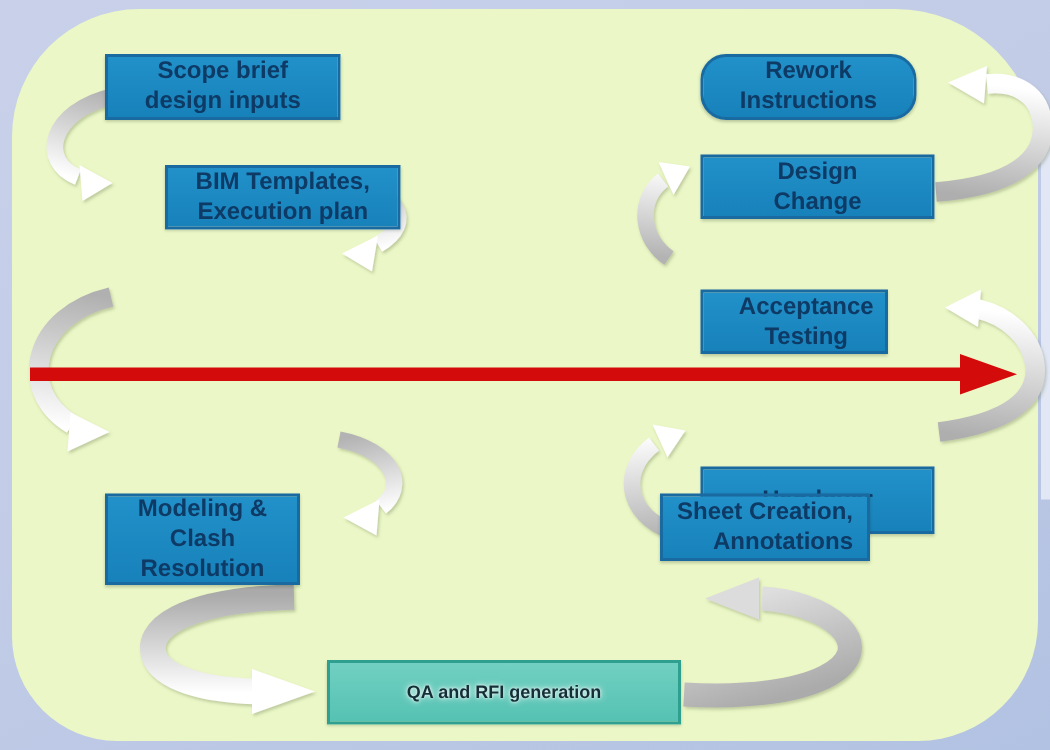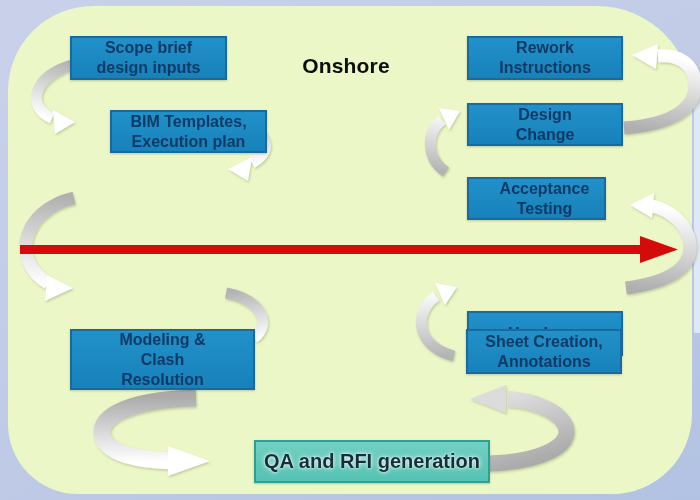--- a/index.html
+++ b/index.html
@@ -24,41 +24,40 @@
     text-align:center;white-space:pre-line;
     font-weight:700;font-size:16px;line-height:1.25;
     color:#0e3a66;
     background:linear-gradient(180deg,#2291c9 0%,#1781ba 100%);
     border:2px solid #1a6aa2;
     box-shadow:0 1px 2px rgba(40,60,30,.25);
   }
   .box.teal{
     background:linear-gradient(180deg,#71d0c1 0%,#55c2b3 100%);
     border:2px solid #2fa08f;
-    color:#152f38;font-size:20px;
+    color:#152f38;font-size:12px;
     text-shadow:0 0 5px rgba(255,255,255,.95),0 0 2px rgba(255,255,255,.9);
-    margin-left:36px;
   }
   .zone-label{
     position:absolute;display:flex;align-items:center;justify-content:center;
     font-weight:800;font-size:21px;color:#0d0d0d;letter-spacing:.2px;
     white-space:nowrap;
   }
   
   .b-scope{left:70px;top:36px;width:157px;height:44px;}
   .b-bim{left:70px;top:110px;width:157px;height:43px;margin-left:40px;}
   .b-rfi{left:70px;top:177px;width:157px;height:43px;}
   .b-client{left:247px;top:177px;width:190px;height:45px;}
-  .b-rework{left:467px;top:36px;width:156px;height:44px;}
+  .b-rework{left:467px;top:36px;width:144px;height:44px;border-radius:17px;}
   .b-design{left:467px;top:103px;width:156px;height:43px;}
-  .b-accept{left:467px;top:177px;width:139px;height:43px;padding-left:16px;}
+  .b-accept{left:467px;top:193px;width:125px;height:43px;padding-left:16px;}
   .b-req{left:70px;top:272px;width:157px;height:44px;}
-  .b-model{left:70px;top:329px;width:185px;height:61px;}
+  .b-model{left:70px;top:329px;width:130px;height:61px;}
   .b-handover{left:467px;top:271px;width:156px;height:45px;margin-top:40px;}
-  .b-sheet{left:466px;top:329px;width:156px;height:45px;}
+  .b-sheet{left:440px;top:329px;width:140px;height:45px;text-align:right;}
   .b-qa{left:218px;top:440px;width:236px;height:43px;}
   .l-onshore{left:290px;top:52px;width:112px;height:28px;}
   .l-remote{left:255px;top:352px;width:162px;height:28px;}
 </style>
 </head>
 <body>
 
 <div class="canvas">
   <div class="panel"></div>
   <div class="edge-strip"></div>
@@ -168,14 +167,13 @@
   <div class="box b-accept">Acceptance
 Testing</div>
   <div class="box b-model">Modeling &amp;
 Clash
 Resolution</div>
   <div class="box b-handover">Handover</div>
   <div class="box b-sheet">Sheet Creation,
 Annotations</div>
   <div class="box teal b-qa">QA and RFI generation</div>
 
-  <div class="zone-label l-onshore">Onshore</div>
 </div>
 
 </body></html>

